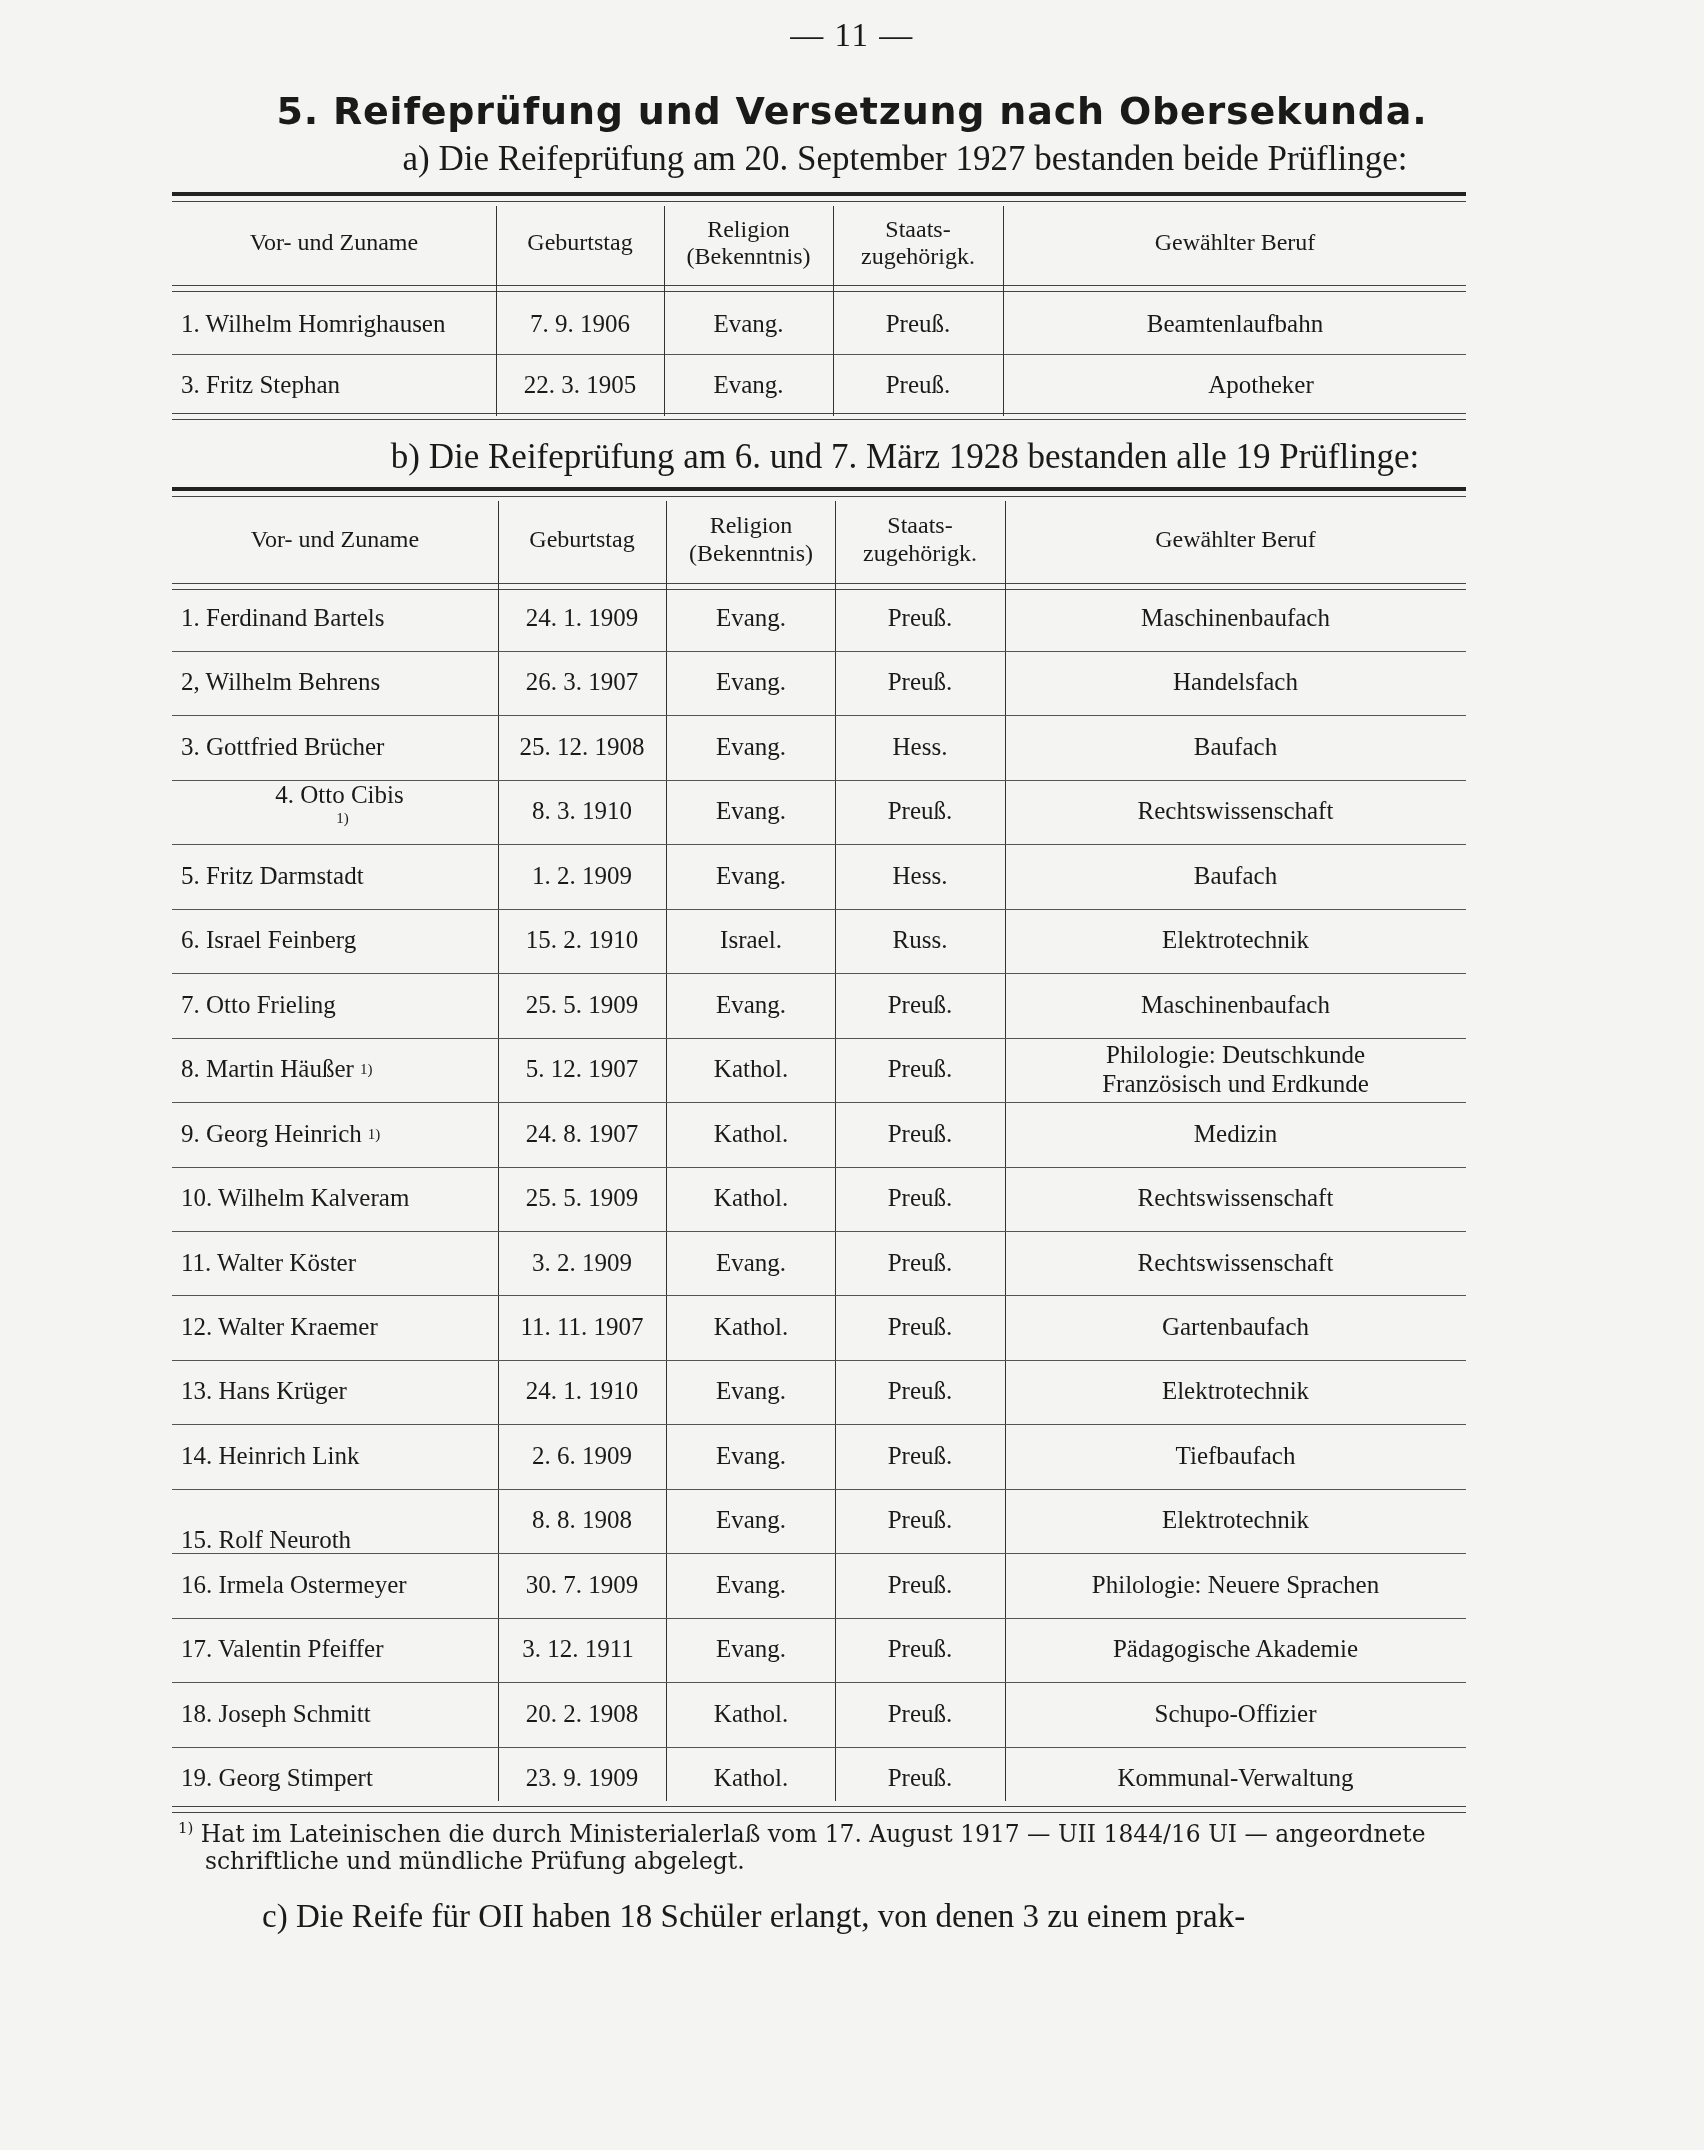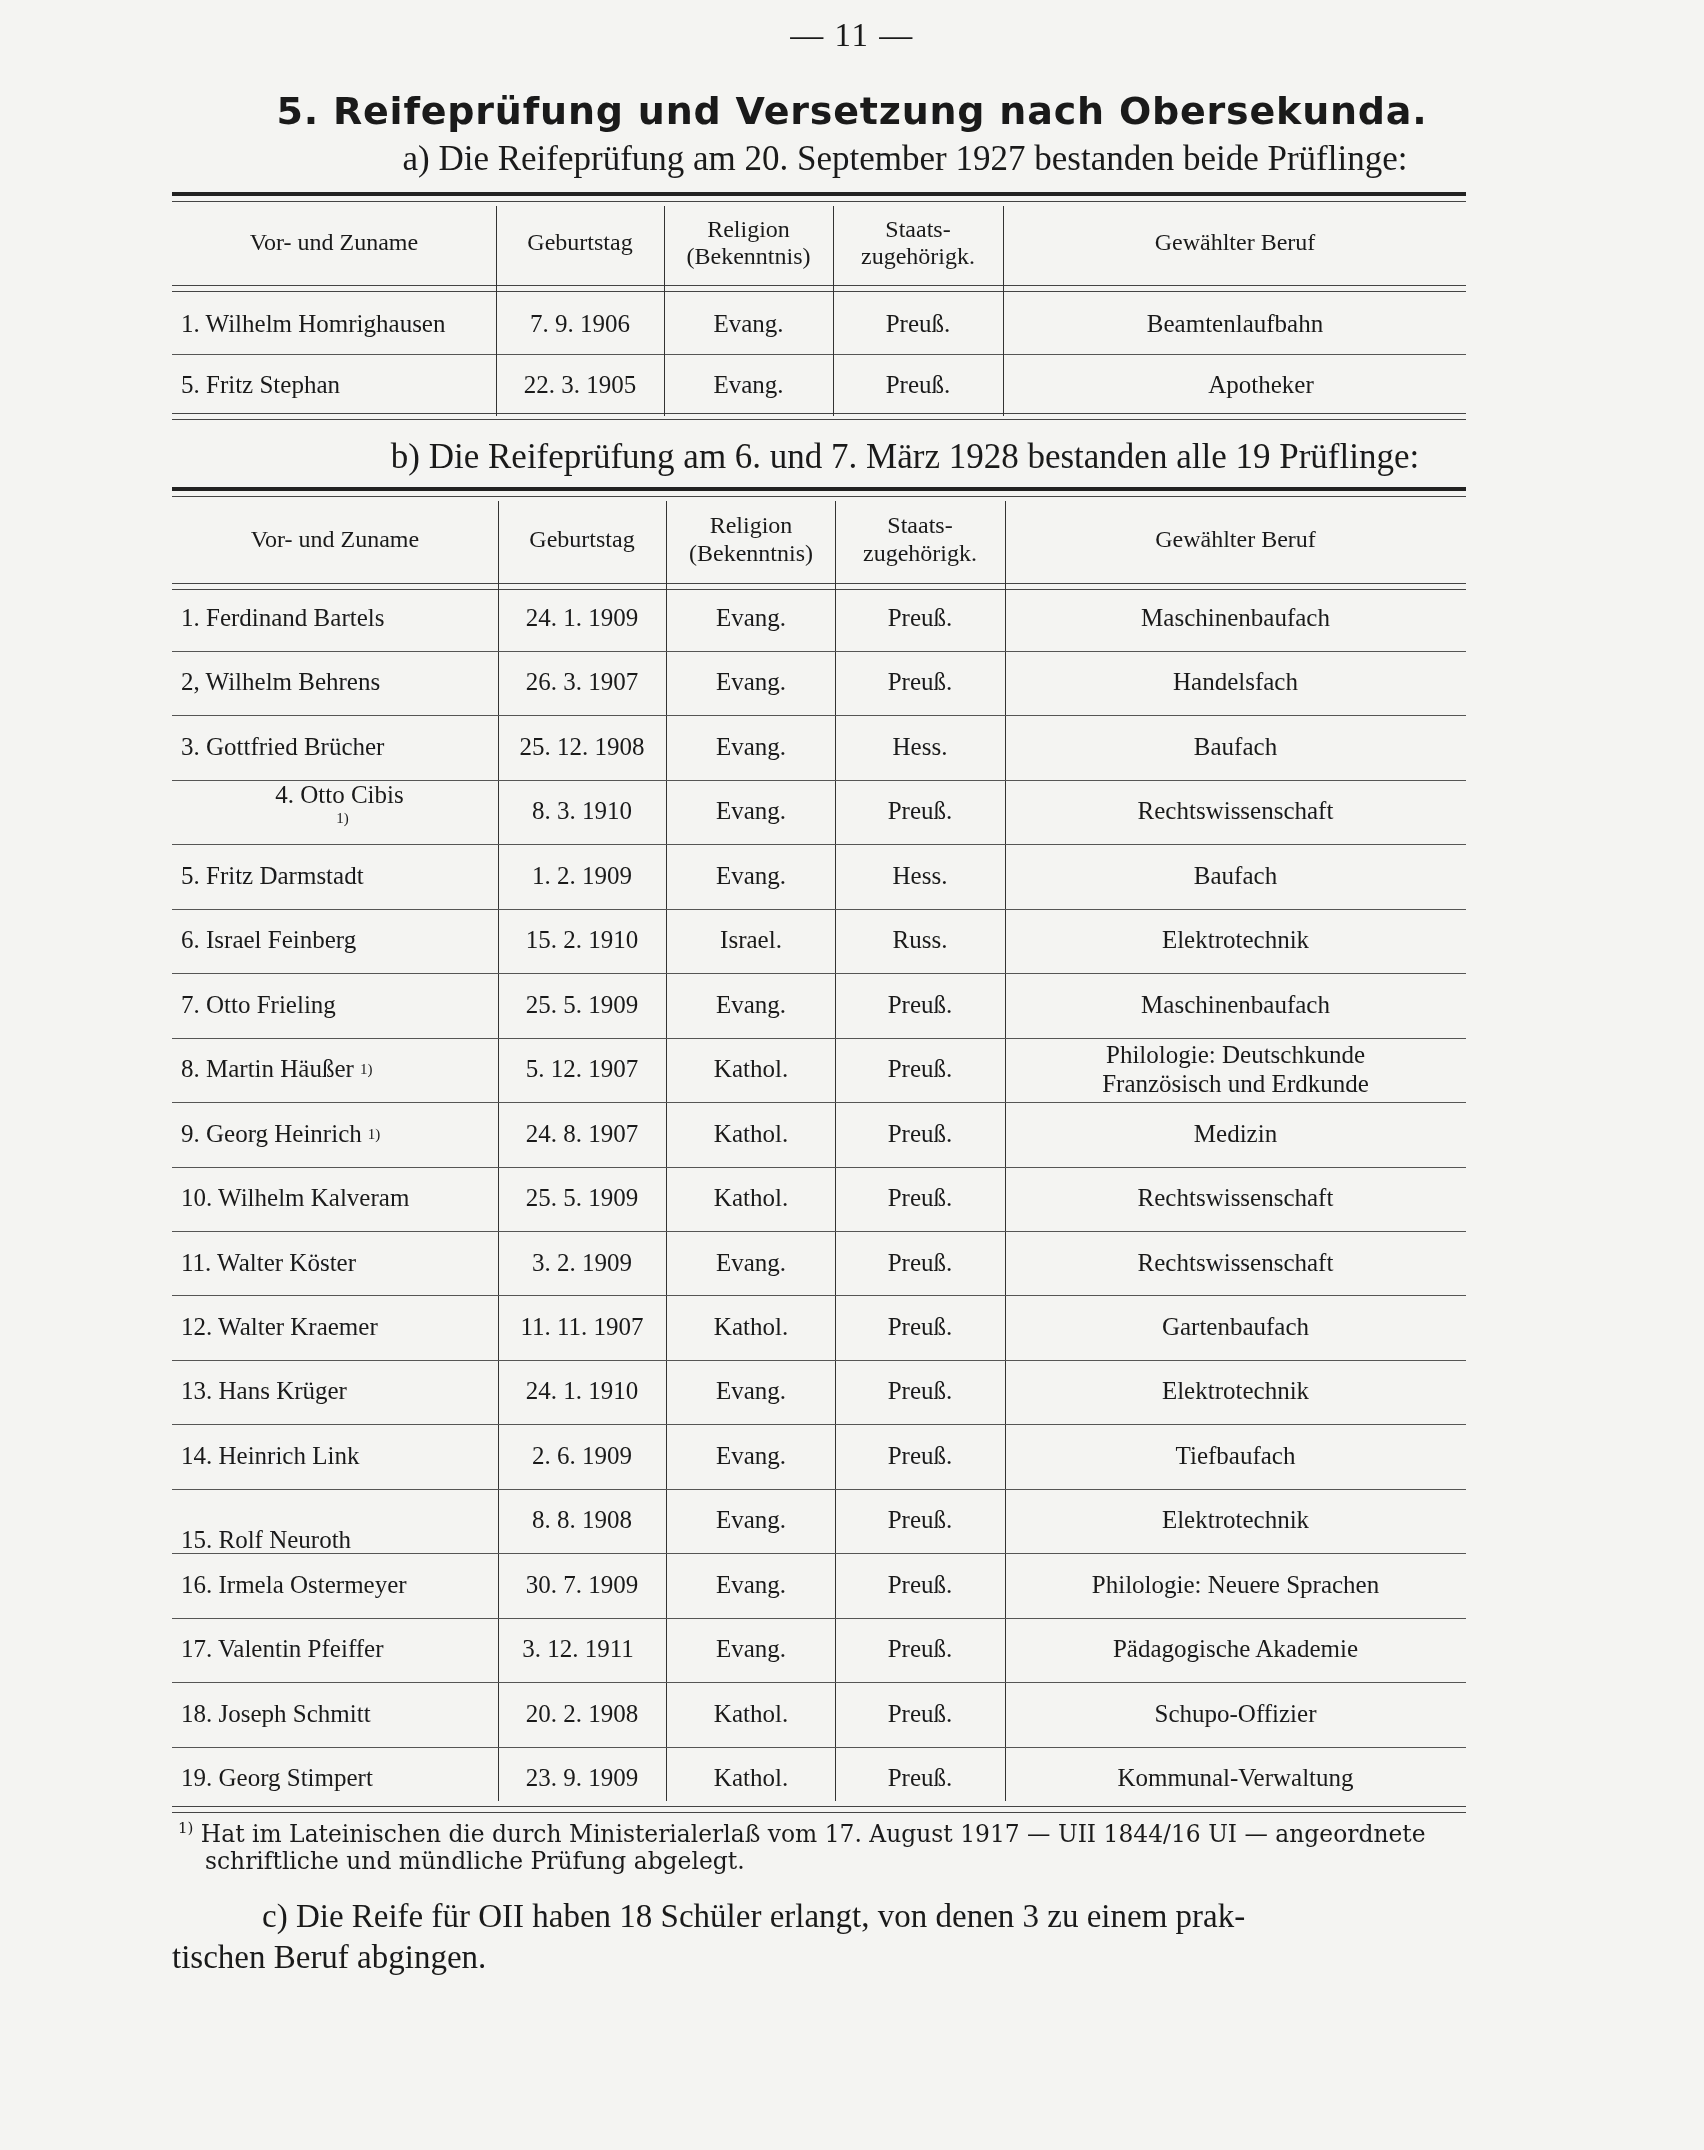--- a/index.html
+++ b/index.html
@@ -109,21 +109,21 @@
     <div class="cell hdr" style="left:831px;width:464px;top:10.6px;height:81px;">Gewählter Beruf</div>
 
     <div>
       <div class="cell name" style="left:0;width:324px;top:102px;height:60px;">1. Wilhelm Homrighausen</div>
       <div class="cell" style="left:324px;width:168px;top:102px;height:60px;">7. 9. 1906</div>
       <div class="cell" style="left:492px;width:169px;top:102px;height:60px;">Evang.</div>
       <div class="cell" style="left:661px;width:170px;top:102px;height:60px;">Preuß.</div>
       <div class="cell" style="left:831px;width:464px;top:102px;height:60px;">Beamtenlaufbahn</div>
     </div>
     <div>
-      <div class="cell name" style="left:0;width:324px;top:164px;height:59px;">5. Fritz Stephan</div>
+      <div class="cell name" style="left:0;width:324px;top:164px;height:59px;">3. Fritz Stephan</div>
       <div class="cell" style="left:324px;width:168px;top:164px;height:59px;">22. 3. 1905</div>
       <div class="cell" style="left:492px;width:169px;top:164px;height:59px;">Evang.</div>
       <div class="cell" style="left:661px;width:170px;top:164px;height:59px;">Preuß.</div>
       <div class="cell" style="left:857px;width:464px;top:164px;height:59px;">Apotheker</div>
     </div>
   </div>
 
   <div class="subheading sub-b">b) Die Reifeprüfung am 6. und 7. März 1928 bestanden alle 19 Prüflinge:</div>
 
   <div class="tbl" id="table-b" style="top:487px;height:1327px;">
@@ -347,17 +347,16 @@
   </div>
 
   <div class="footnote">
     <span><sup class="fn">1)</sup></span>
     <span>Hat im Lateinischen die durch Ministerialerlaß vom 17. August 1917 — UII 1844/16 UI — angeordnete</span>
     <span class="cont">schriftliche und mündliche Prüfung abgelegt.</span>
   </div>
 
   <div class="para-c">
     <div class="indent">c) Die Reife für OII haben 18 Schüler erlangt, von denen 3 zu einem prak-</div>
-    <div>tischen Beruf abgingen.</div>
   </div>
 
 </div>
 
 
 </body></html>

